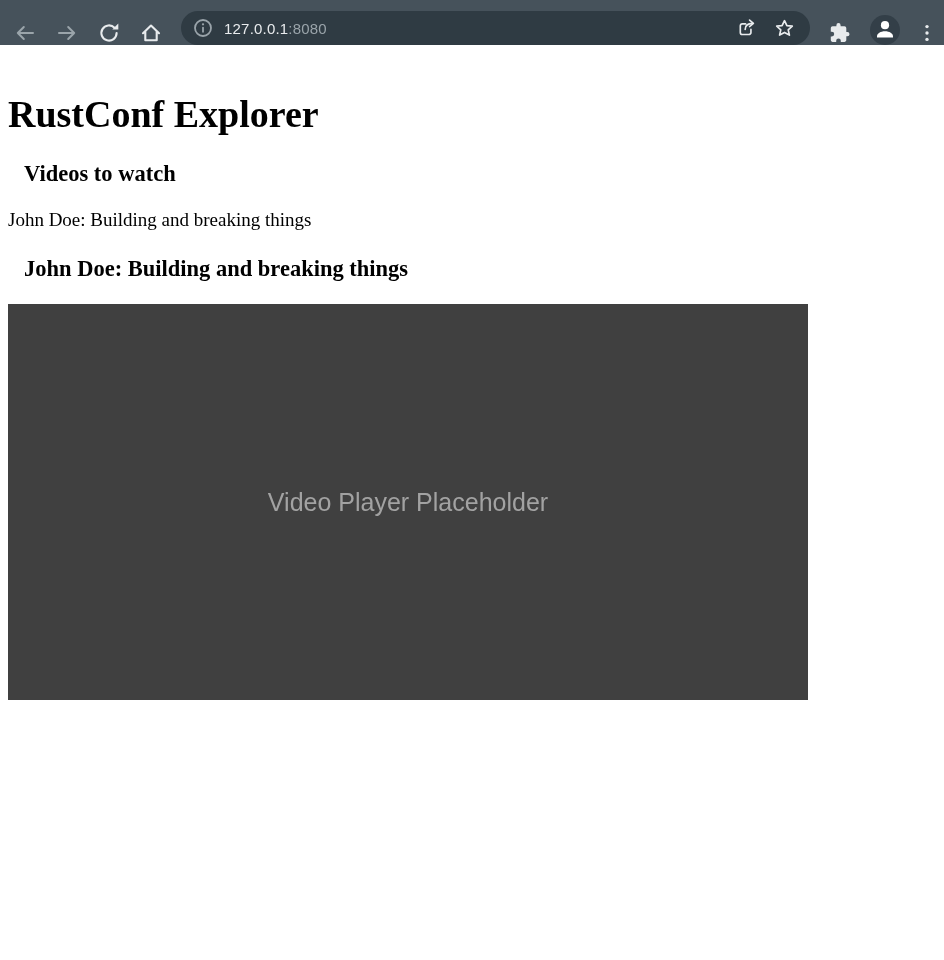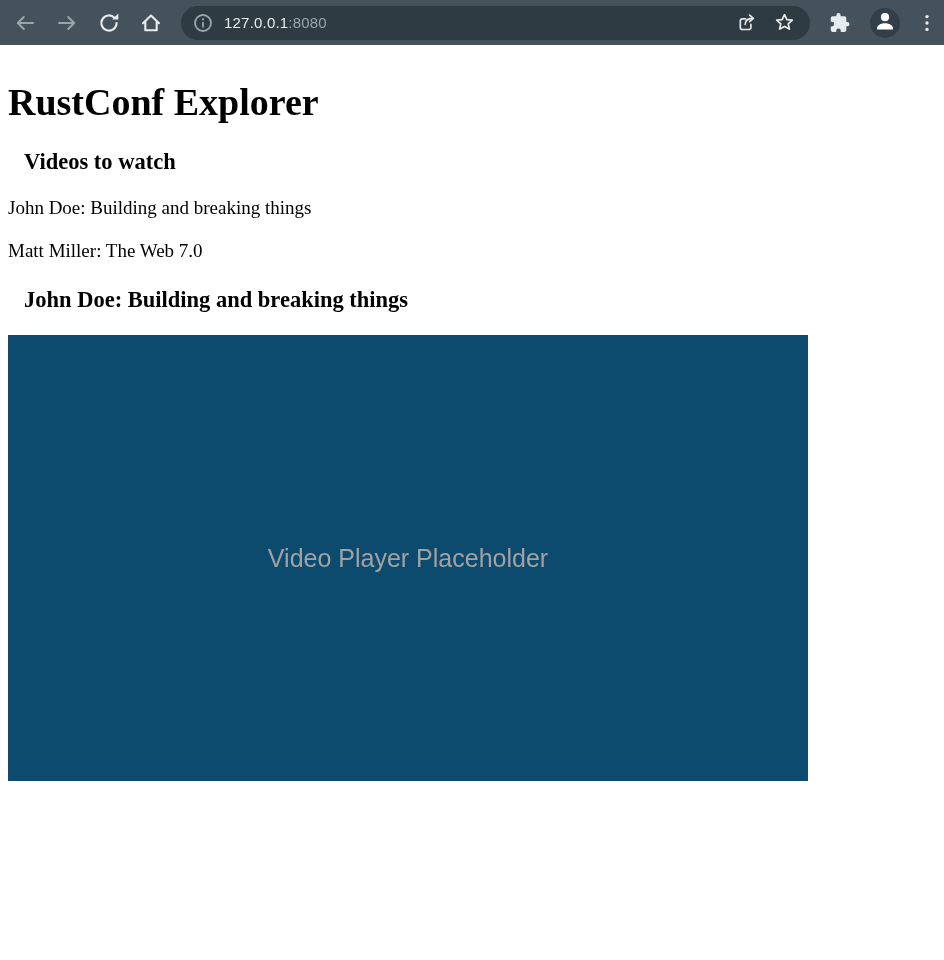--- a/index.html
+++ b/index.html
@@ -10,21 +10,21 @@
     overflow: hidden;
   }
   .screen { width: 944px; height: 960px; display: flex; flex-direction: column; }
 
   
   .toolbar {
     height: 45px;
     flex: 0 0 45px;
     background: #46525b;
     display: flex;
-    align-items: center;
+    align-items: flex-end;
     padding: 0 8px 0 13px;
     gap: 18px;
     font-family: "Liberation Sans", sans-serif;
   }
   .tb-btn {
     width: 24px; height: 24px;
     display: flex; align-items: center; justify-content: center;
     flex: 0 0 auto;
     background: none; border: none; cursor: pointer; padding: 0;
   }
@@ -61,21 +61,21 @@
     background: #333f48;
     display: flex; align-items: center; justify-content: center;
     border: none; cursor: pointer; padding: 0; flex: 0 0 auto;
   }
   .kebab-btn { width: 18px; }
 
   
   .page {
     flex: 1 1 auto;
     background: #ffffff;
-    padding: 0 8px;
+    padding: 12px 8px;
     overflow: hidden;
     color: #000000;
     border-radius: 23px;
   }
   .page h1 {
     font-size: 38px;
     line-height: 44px;
     font-weight: bold;
     margin: 35px 0 0 0;
   }
@@ -86,22 +86,22 @@
     margin: 25px 0 22px 16px;
   }
   .page p.video-item {
     font-size: 19px;
     line-height: 22px;
     margin: 21px 0;
     cursor: pointer;
   }
   .player {
     width: 800px;
-    height: 446px;
-    background: #0c4a6e;
+    height: 396px;
+    background: #404040;
     display: flex;
     align-items: center;
     justify-content: center;
   }
   .player span {
     font-family: "Liberation Sans", sans-serif;
     font-size: 25px;
     color: #a2a2a2;
   }
 </style>
@@ -207,21 +207,20 @@
       </span>
     </button>
   </header>
 
   <main class="page">
     <h1>RustConf Explorer</h1>
 
     <h3>Videos to watch</h3>
 
     <p class="video-item">John Doe: Building and breaking things</p>
-    <p class="video-item">Matt Miller: The Web 7.0</p>
 
     <h3>John Doe: Building and breaking things</h3>
 
     <div class="player">
       <span>Video Player Placeholder</span>
     </div>
   </main>
 </div>
 
 </body></html>

